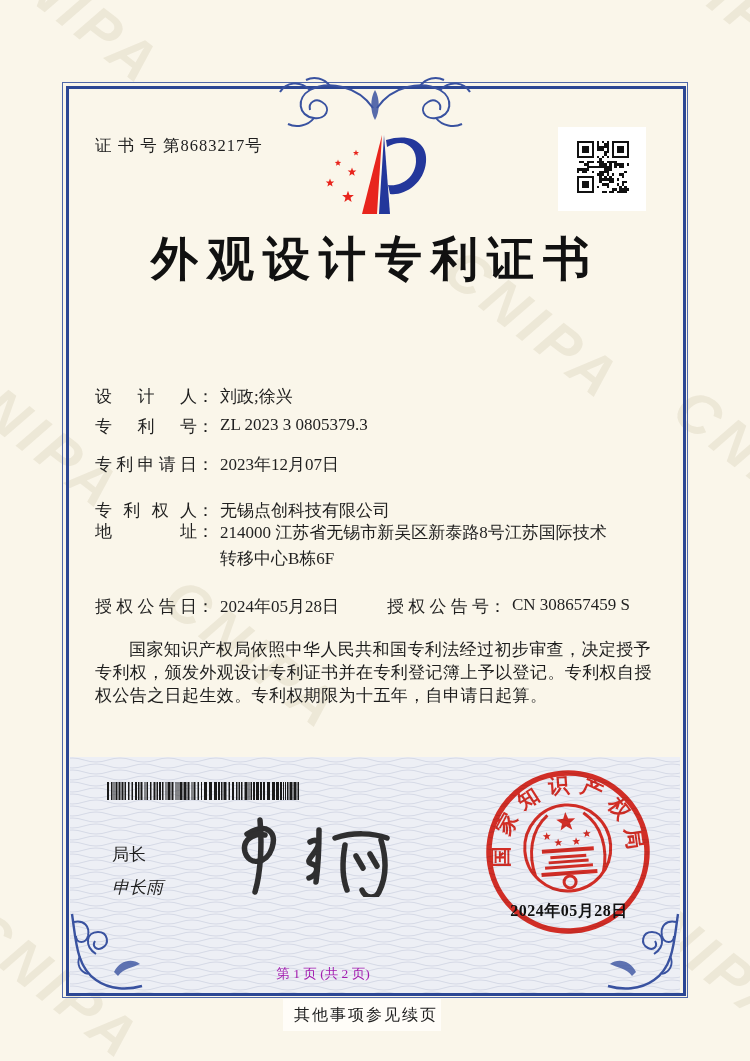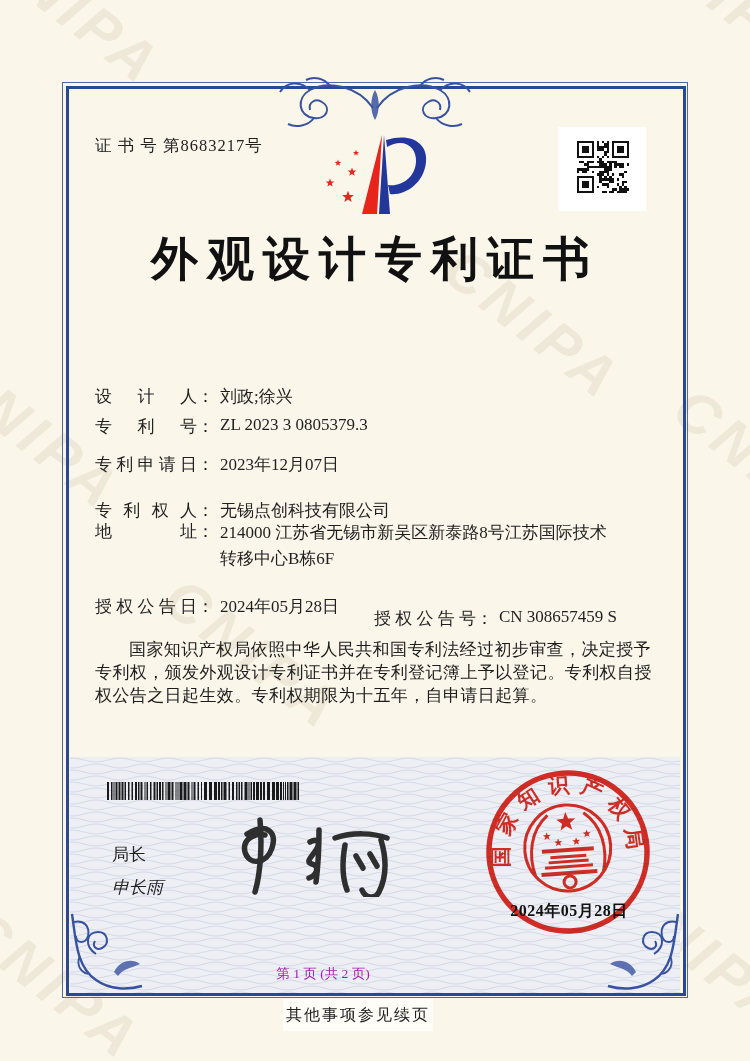--- a/index.html
+++ b/index.html
@@ -31,39 +31,39 @@
   .qr-box svg{position:absolute;left:19px;top:14px;width:52px;height:52px;}
   .title{position:absolute;left:0;top:228px;width:750px;margin:0;text-align:center;
          font-size:47px;font-weight:700;letter-spacing:9px;color:#111;z-index:4;}
   
   .row{position:absolute;left:95px;width:560px;font-size:17px;z-index:4;}
   .flabel{display:inline-block;width:102px;text-align:justify;text-align-last:justify;
           -moz-text-align-last:justify;text-justify:inter-character;vertical-align:top;}
   .colon{vertical-align:top;}
   .fvalue{margin-left:6px;vertical-align:top;display:inline-block;}
   .fvalue.addr{width:400px;line-height:26px;}
-  .pair2{position:absolute;left:279px;top:0;white-space:nowrap;margin-top:12px;}
+  .pair2{position:absolute;left:292px;top:0;white-space:nowrap;}
   
   .para{position:absolute;left:95px;width:562px;text-indent:2em;font-size:17px;
         line-height:23px;letter-spacing:0.4px;color:#1c1c1c;z-index:4;}
   
   .barcode{position:absolute;left:107px;top:782px;width:196px;height:18px;z-index:4;}
   .director-title{position:absolute;left:112px;top:843px;font-size:17px;z-index:4;
         font-family:"Liberation Sans","DejaVu Sans",sans-serif;color:#222;text-align:center;}
   .director-name{position:absolute;left:112px;top:876px;font-size:17px;z-index:4;
         font-family:"Liberation Sans","DejaVu Sans",sans-serif;color:#222;font-style:italic;}
   .signature{position:absolute;left:215px;top:812px;width:190px;height:85px;z-index:4;}
   .seal{position:absolute;left:468px;top:752px;width:200px;height:200px;z-index:5;
         mix-blend-mode:multiply;opacity:0.95;transform:rotate(-4deg);}
   .seal-date{position:absolute;left:506px;top:901px;width:126px;text-align:center;
         font-size:16px;font-weight:600;color:#111;z-index:6;letter-spacing:0.5px;}
   .page-num{position:absolute;left:0;top:965px;width:646px;text-align:center;
         font-size:13.5px;color:#a21caf;z-index:4;}
   .note{position:absolute;left:283px;top:999px;width:150px;height:32px;background:#fffdf8;
-        text-align:center;line-height:32px;font-size:16px;letter-spacing:2px;z-index:4;color:#222;}
+        text-align:center;line-height:32px;font-size:16px;letter-spacing:2px;z-index:4;color:#222;padding-left:8px;}
 </style>
 </head>
 <body>
 
 <div class="page">
 
   <div class="wm" style="left:-30px;top:-25px">CNIPA</div>
   <div class="wm" style="left:620px;top:-40px">CNIPA</div>
   <div class="wm" style="left:430px;top:290px">CNIPA</div>
   <div class="wm" style="left:-70px;top:400px">CNIPA</div>

